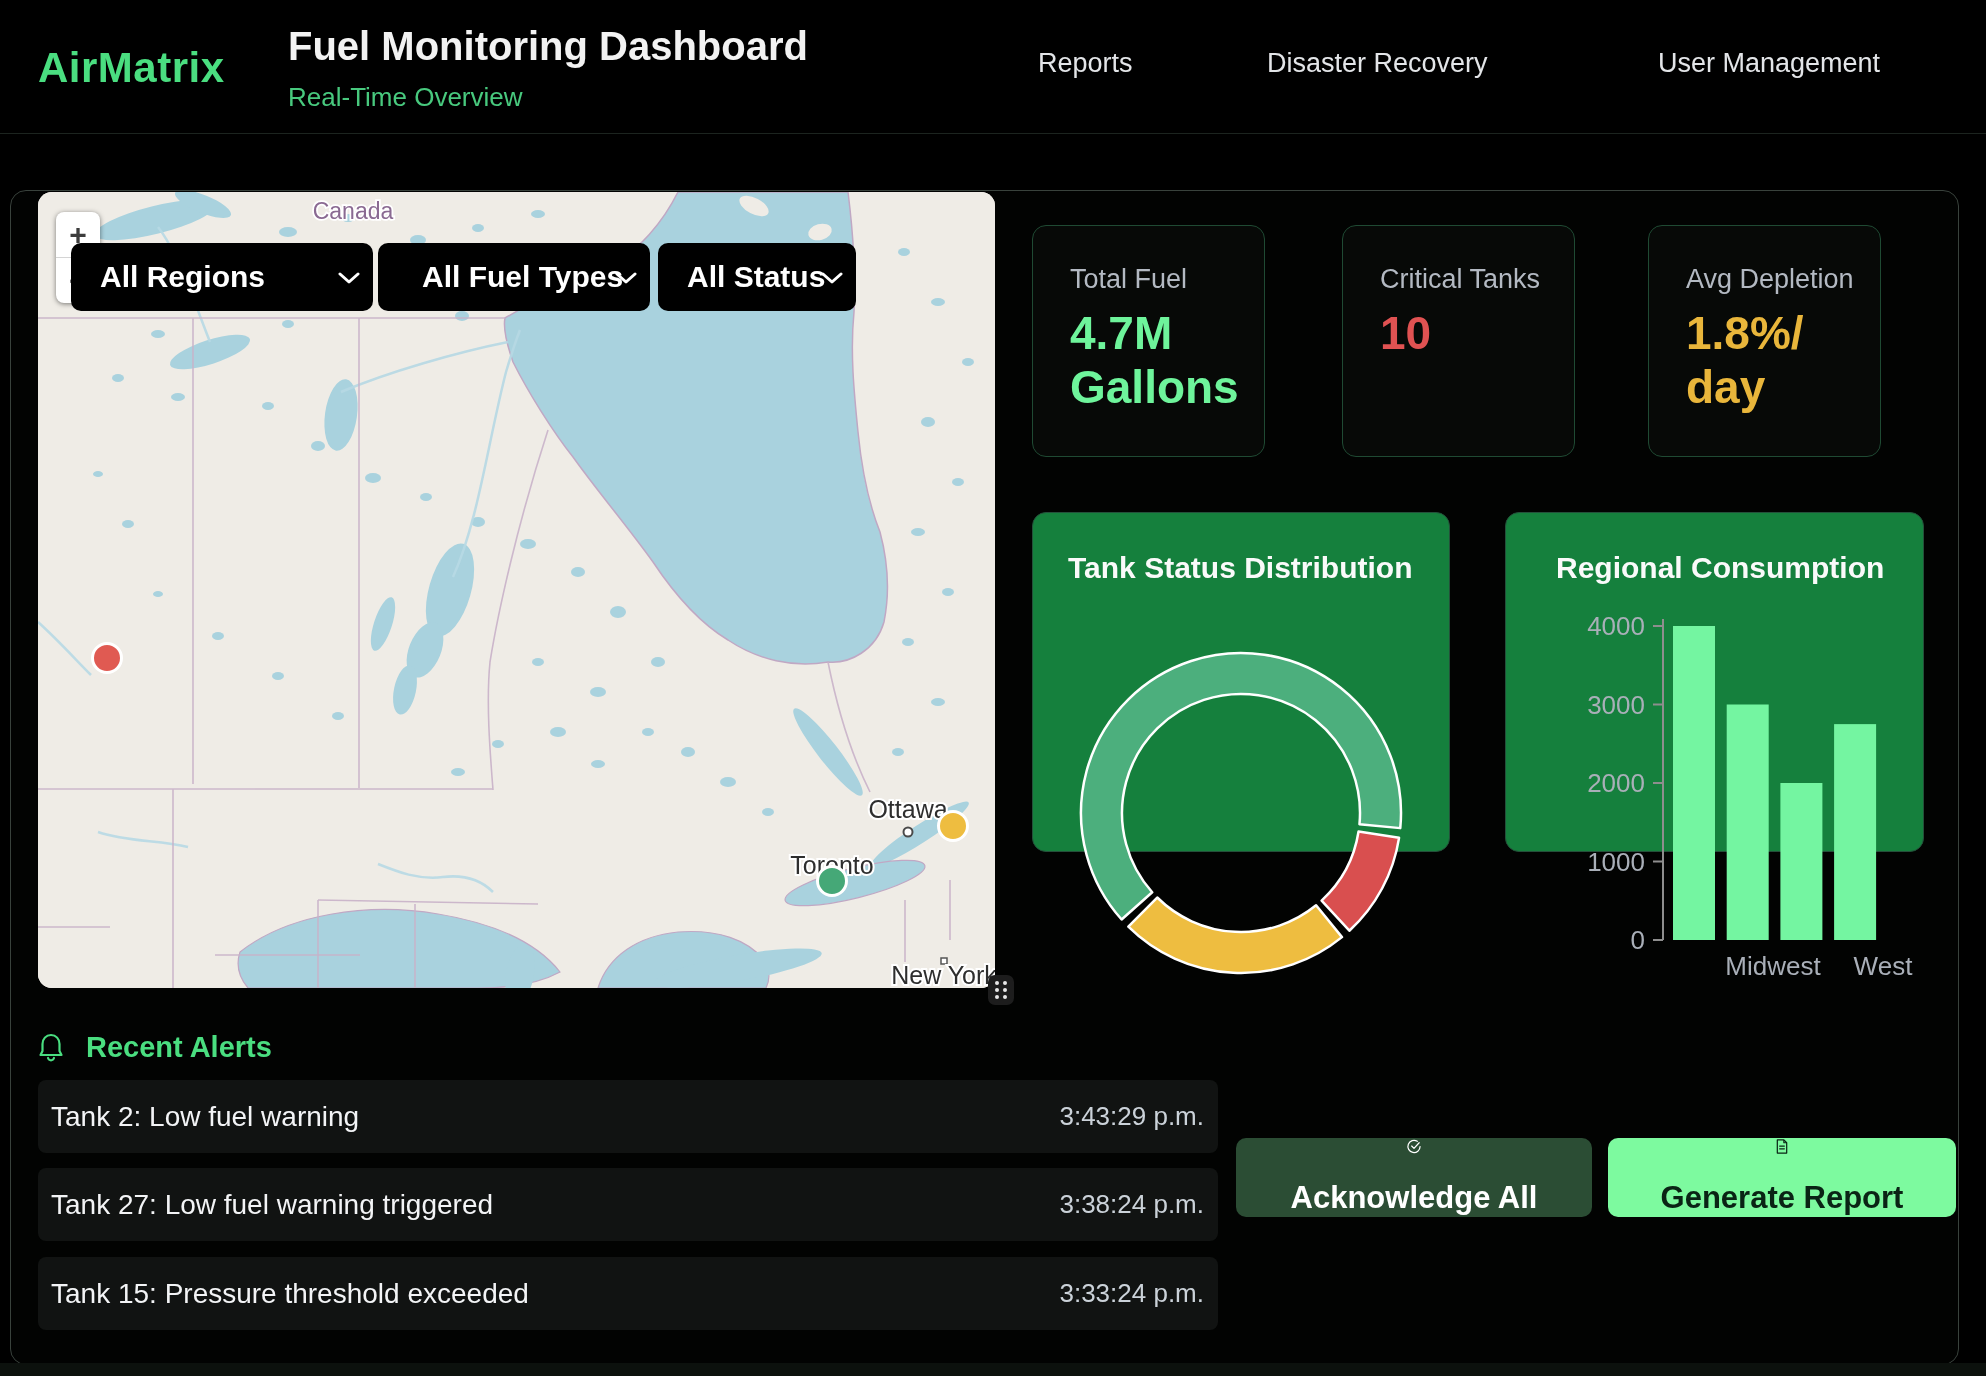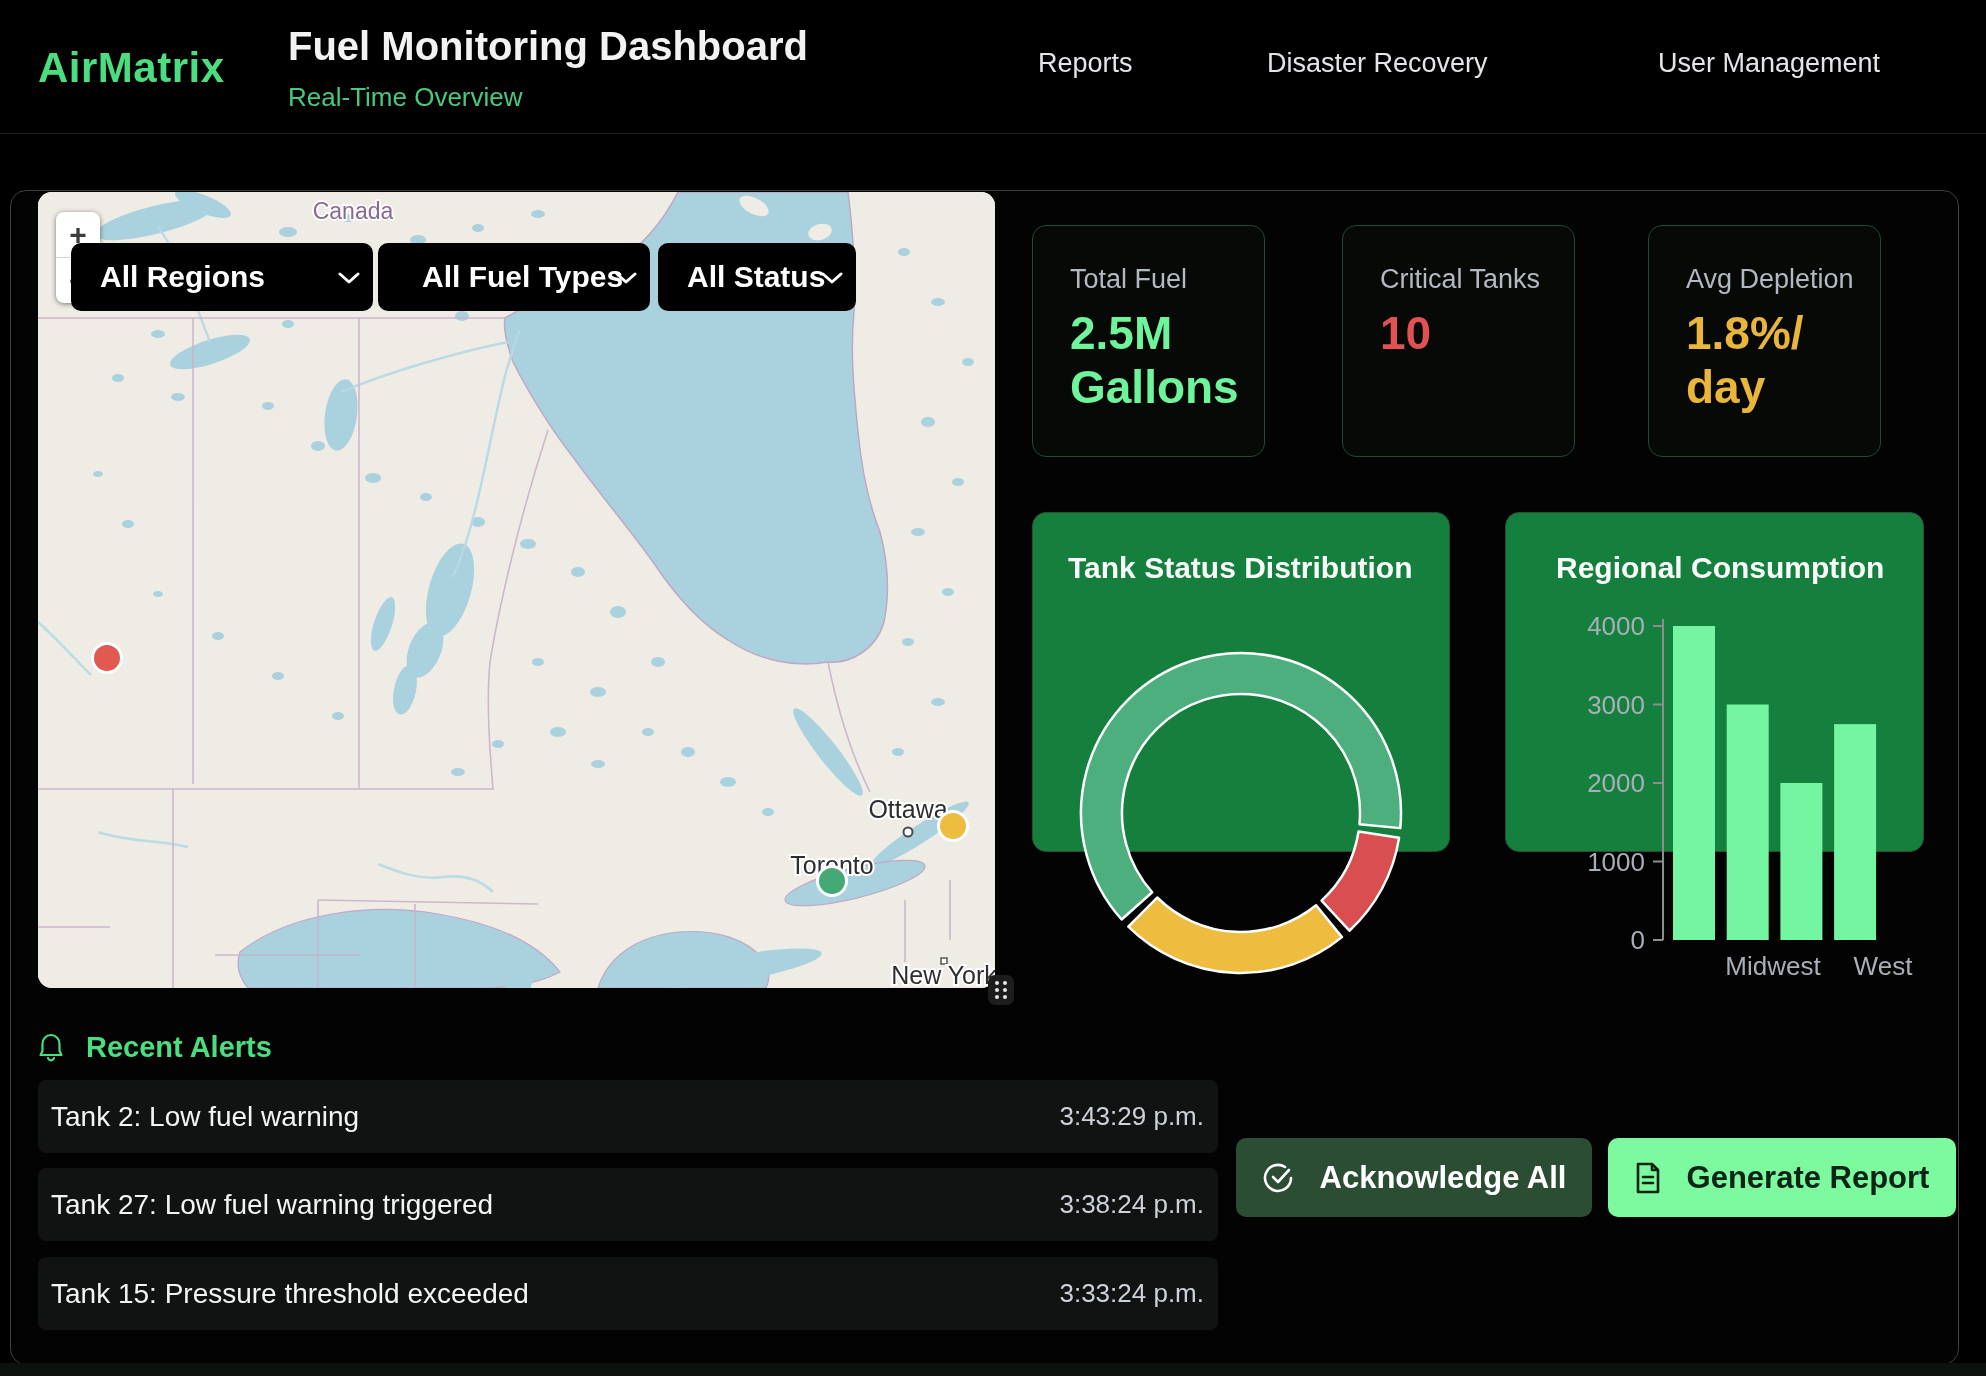--- a/index.html
+++ b/index.html
@@ -56,22 +56,22 @@
   #alerts-head{left:38px;top:1028px;height:38px;display:flex;align-items:center;gap:22px;}
   #alerts-title{font-size:29px;font-weight:700;color:#4ade80;}
   .alert-row{left:38px;width:1180px;height:73px;background:#111312;border-radius:8px;
              display:flex;align-items:center;justify-content:space-between;
              padding:0 14px 0 13px;box-sizing:border-box;}
   #alert-0{top:1080px;} #alert-1{top:1168px;} #alert-2{top:1257px;}
   .alert-text{font-size:28px;color:#f3f4f6;}
   .alert-time{font-size:26px;color:#cbd2d9;}
 
   
-  .btn{top:1138px;height:79px;border-radius:10px;display:flex;align-items:center;justify-content:center;
-       gap:26px;font-size:31px;font-weight:650;cursor:pointer;border:none;}
+  .btn{top:1138px;height:79px;border-radius:10px;display:flex;align-items:center;justify-content:flex-start;
+       gap:26px;font-size:31px;font-weight:650;cursor:pointer;border:none;flex-direction:column;}
   #btn-ack{left:1236px;width:356px;background:#2b4d34;color:#fff;}
   #btn-gen{left:1608px;width:348px;background:#7dfa9f;color:#0a2415;}
 
   #bottom-strip{left:0;top:1363px;width:1986px;height:13px;background:#0c110d;}
 </style>
 </head>
 <body>
 
 <div id="page">
 
@@ -240,21 +240,21 @@
       <i></i>
       <i></i>
       <i></i>
       <i></i>
       <i></i>
   </div>
 
   <div id="stat-0" class="abs stat-card">
     <div class="stat-label">Total Fuel</div>
     <div class="stat-value" style="color: rgb(110, 244, 155);">
-      <div>2.5M</div>
+      <div>4.7M</div>
         <div>Gallons</div>
     </div>
   </div>
   <div id="stat-1" class="abs stat-card">
     <div class="stat-label">Critical Tanks</div>
     <div class="stat-value" style="color: rgb(224, 82, 82);">
       <div>10</div>
         <div></div>
     </div>
   </div>

